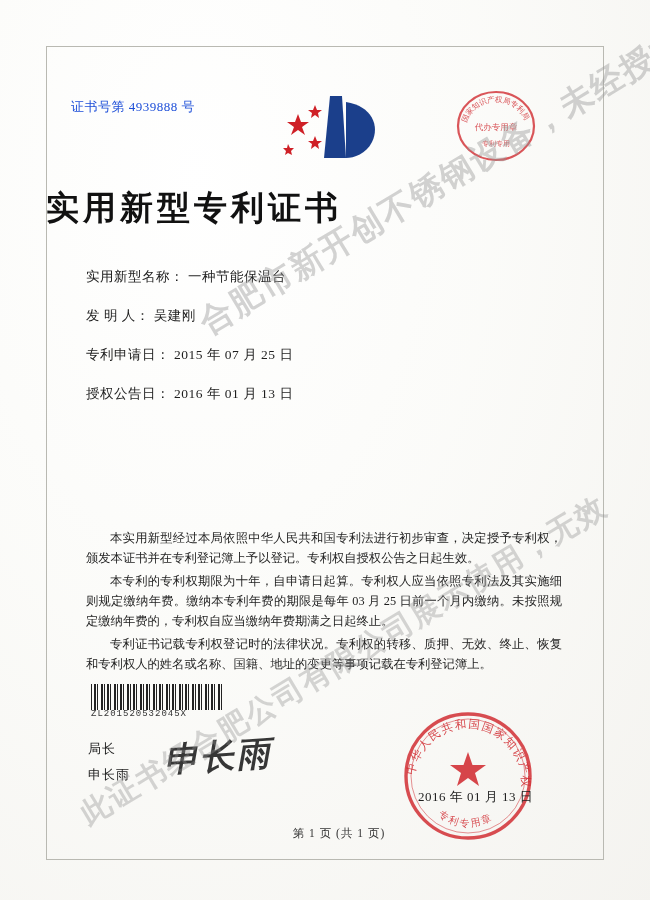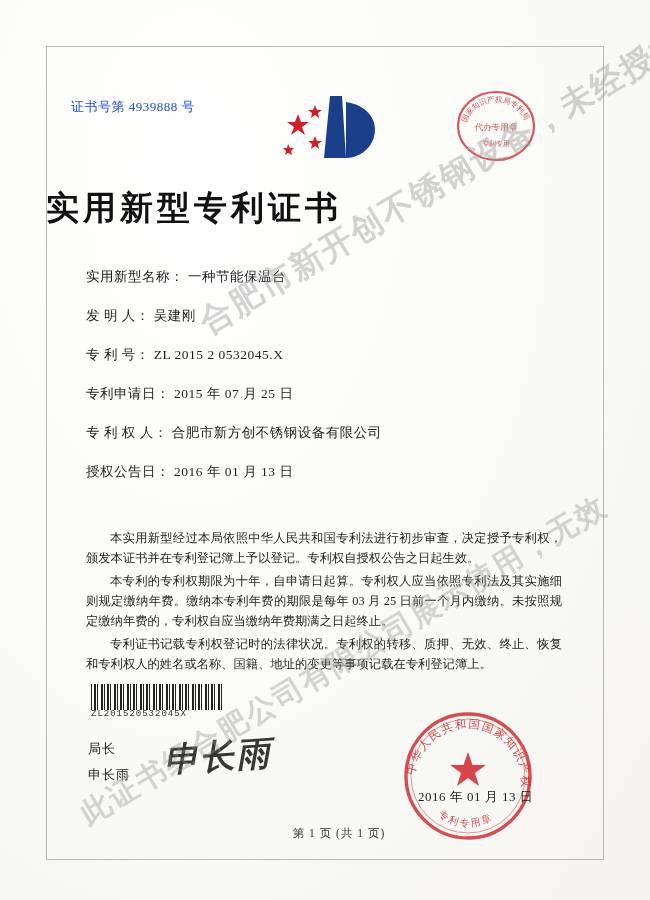--- a/index.html
+++ b/index.html
@@ -257,27 +257,21 @@
     <div class="title">实用新型专利证书</div>
 
     <div class="fields">
       <div class="field-row">
         <span class="field-label">实用新型名称：</span><span class="field-value">一种节能保温台</span>
       </div>
       <div class="field-row">
         <span class="field-label">发 明 人：</span><span class="field-value">吴建刚</span>
       </div>
       <div class="field-row">
-        <span class="field-label">专 利 号：</span><span class="field-value">ZL 2015 2 0532045.X</span>
-      </div>
-      <div class="field-row">
         <span class="field-label">专利申请日：</span><span class="field-value">2015 年 07 月 25 日</span>
-      </div>
-      <div class="field-row">
-        <span class="field-label">专 利 权 人：</span><span class="field-value">合肥市新方创不锈钢设备有限公司</span>
       </div>
       <div class="field-row">
         <span class="field-label">授权公告日：</span><span class="field-value">2016 年 01 月 13 日</span>
       </div>
     </div>
 
     <div class="body-text">
       <p>本实用新型经过本局依照中华人民共和国专利法进行初步审查，决定授予专利权，颁发本证书并在专利登记簿上予以登记。专利权自授权公告之日起生效。</p>
       <p>本专利的专利权期限为十年，自申请日起算。专利权人应当依照专利法及其实施细则规定缴纳年费。缴纳本专利年费的期限是每年 03 月 25 日前一个月内缴纳。未按照规定缴纳年费的，专利权自应当缴纳年费期满之日起终止。</p>
       <p>专利证书记载专利权登记时的法律状况。专利权的转移、质押、无效、终止、恢复和专利权人的姓名或名称、国籍、地址的变更等事项记载在专利登记簿上。</p>

